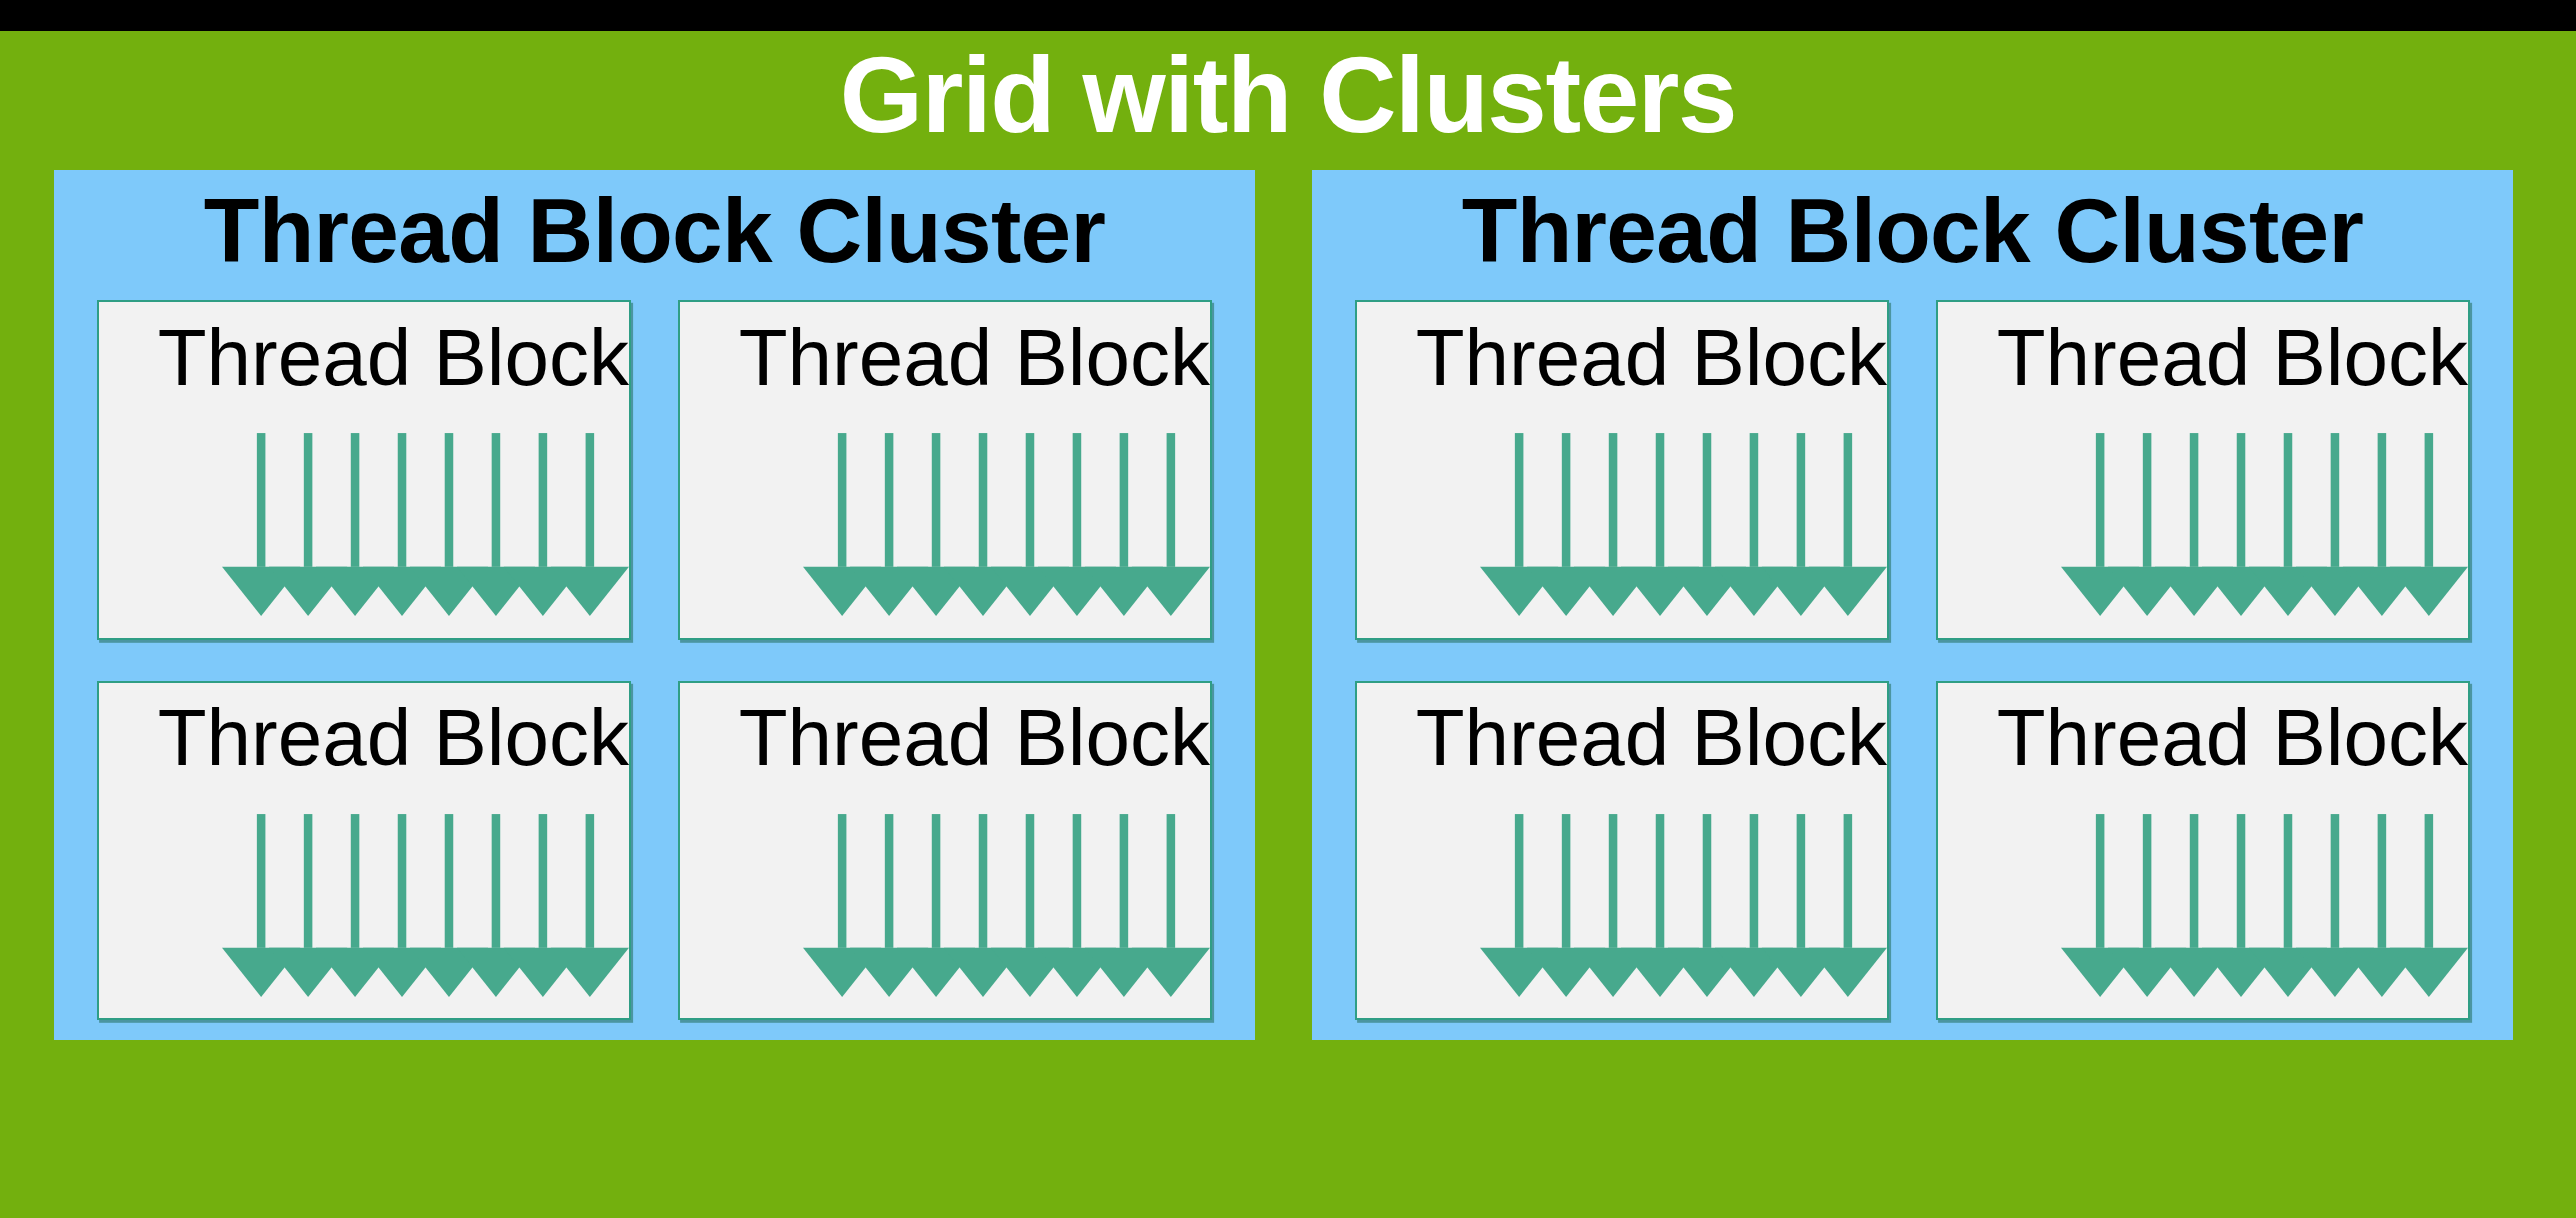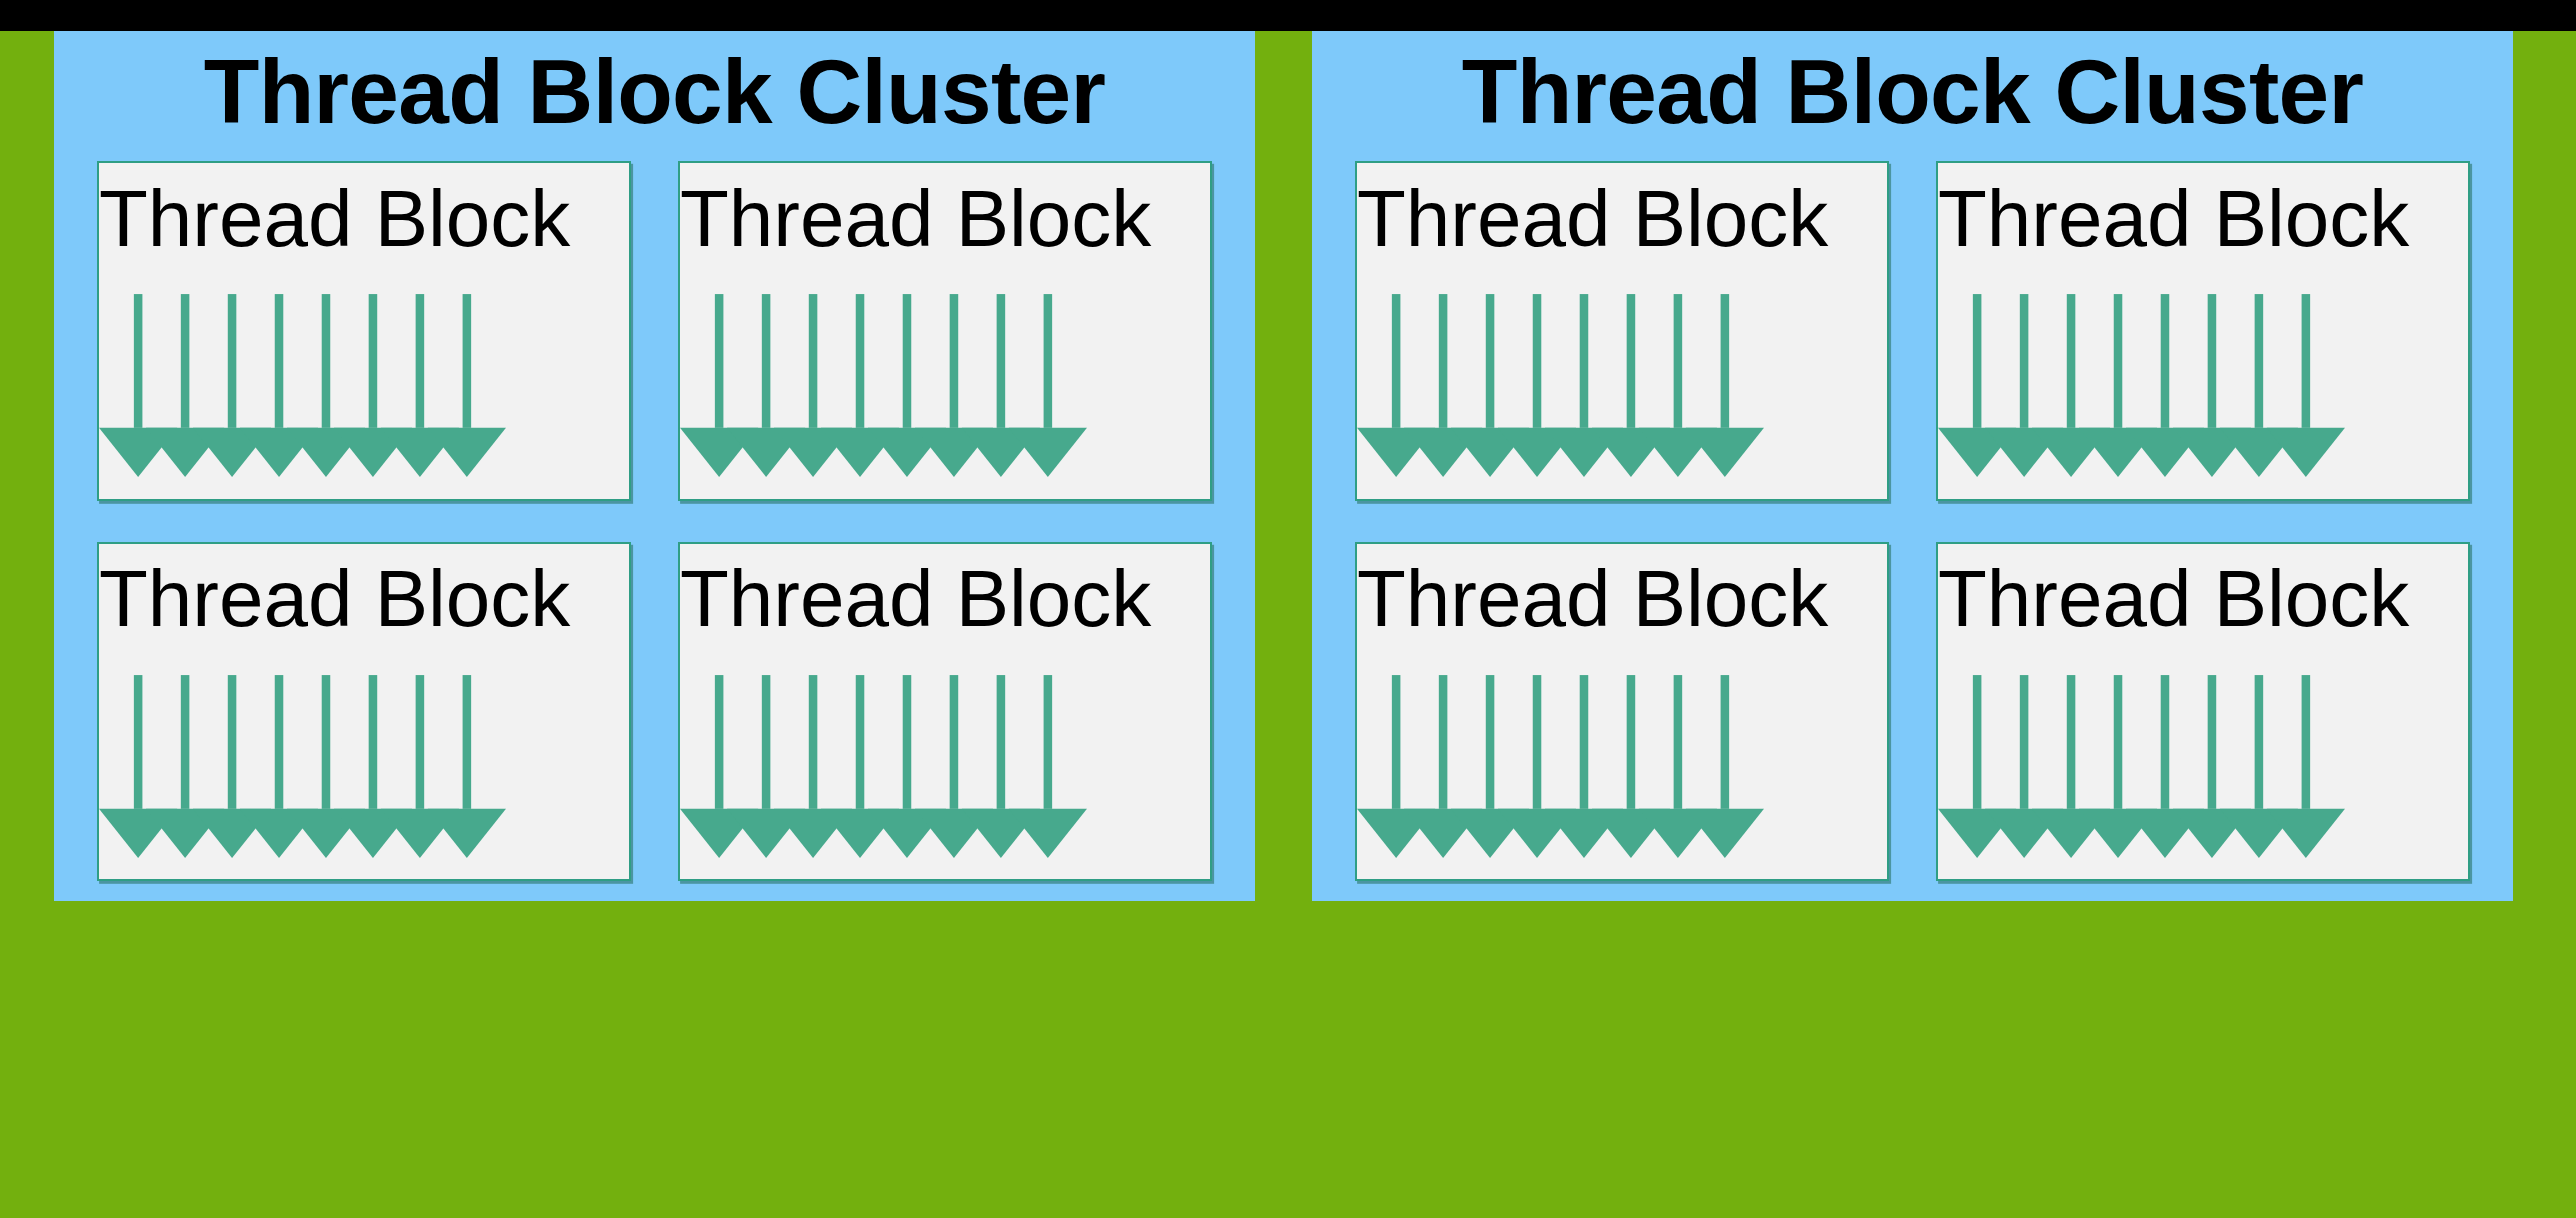--- a/index.html
+++ b/index.html
@@ -47,21 +47,21 @@
     display: grid;
     grid-template-columns: 1fr 1fr;
     grid-template-rows: 1fr 1fr;
     column-gap: 47px; row-gap: 41px;
     padding: 0 43px 20px 43px;
   }
   .block {
     background: var(--block-fill, #f2f2f2);
     border: 2.8px solid var(--block-border, #2f9e85);
     box-shadow: 2.1px 2.8px 0 var(--block-shadow, rgba(32,106,88,0.55));
-    display: flex; flex-direction: column; align-items: flex-start;
+    display: flex; flex-direction: column; align-items: flex-end;
     min-height: 0; min-width: 0;
     box-sizing: border-box;
   }
   .block-label {
     font-size: 80px; line-height: 1.25;
     color: var(--block-label-text, #000000);
     margin-top: 5.7px;
     white-space: nowrap;
   }
   .arrows {
@@ -69,20 +69,23 @@
     margin-bottom: 21.3px;
     line-height: 0;
   }
 </style>
 </head>
 <body>
 
 <div class="page">
   <div class="top-bar"></div>
 
+  <div class="title-row">
+    <h1 class="page-title">Grid with Clusters</h1>
+  </div>
 
   <div class="clusters">
 
     <section class="cluster">
       <h2 class="cluster-title">Thread Block Cluster</h2>
       <div class="blocks">
         <div class="block">
           <div class="block-label">Thread Block</div>
           <div class="arrows"><svg width="407" height="183" viewBox="0 0 572 257" fill="#47a98d" role="img" aria-label="threads">
                 <g>

